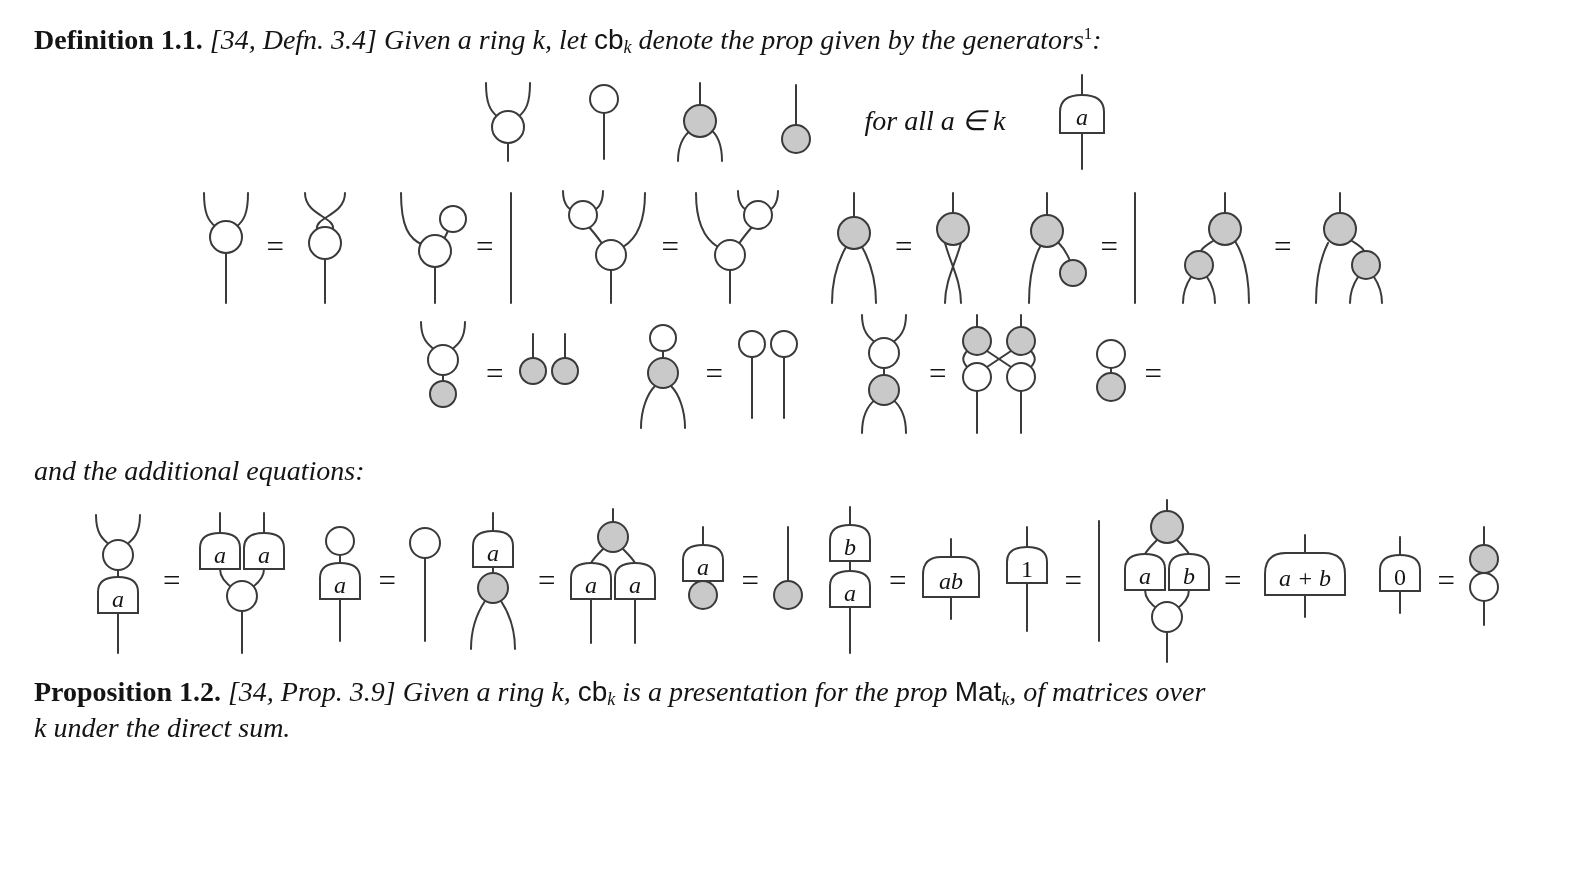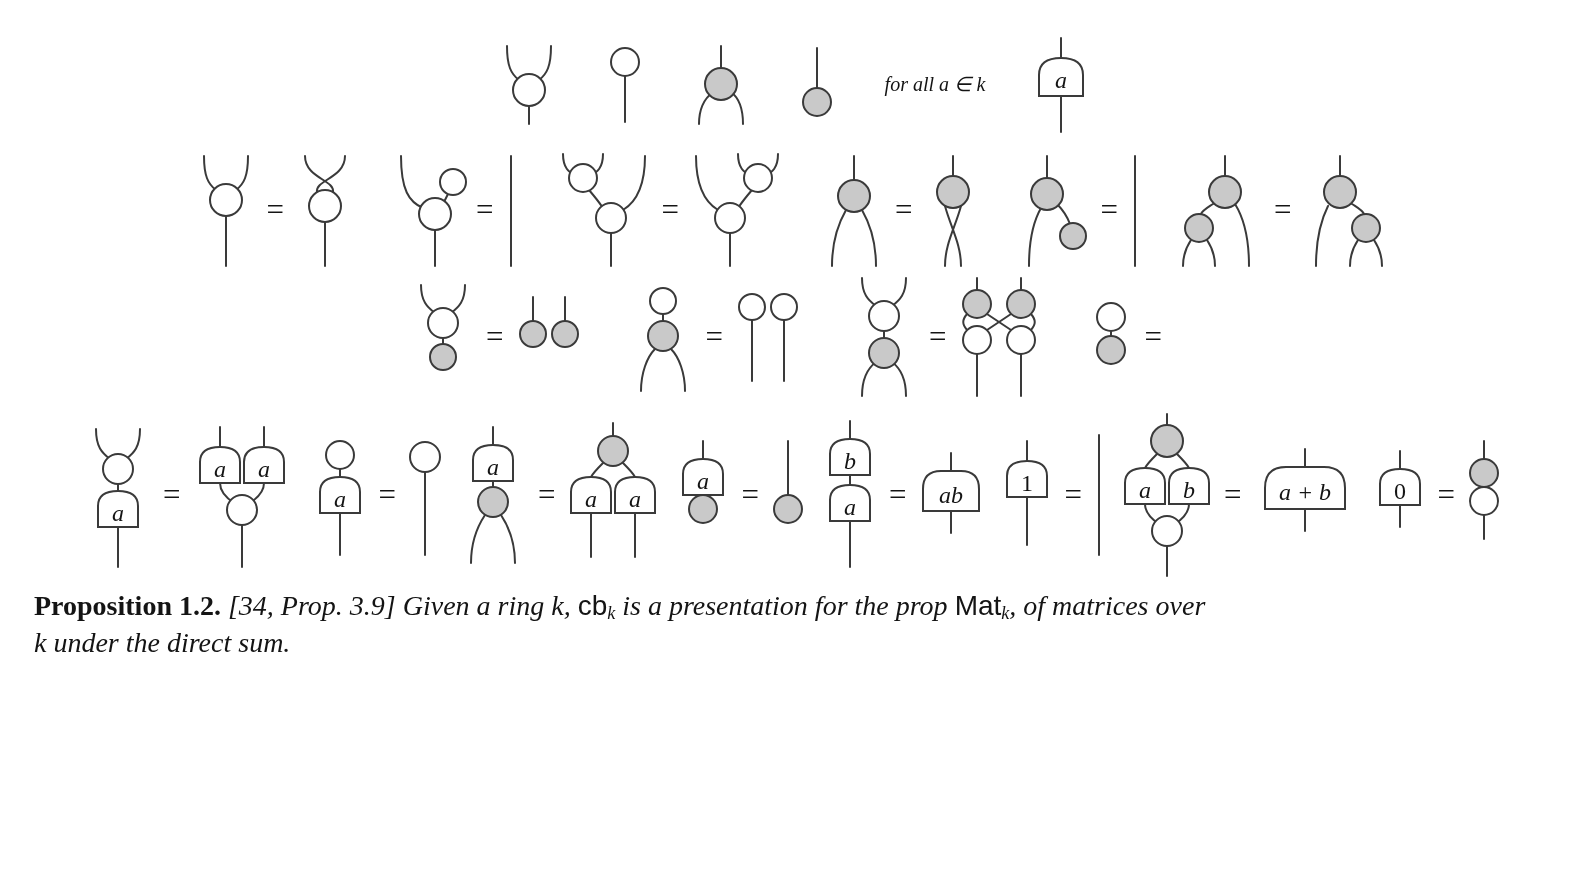--- a/index.html
+++ b/index.html
@@ -21,27 +21,29 @@
   .closing{margin-top:20px;font-style:normal;}
   .eq{display:flex;align-items:center;}
   .eqs{font-size:31px;margin:0 9px;font-style:normal;}
   .spacer{display:inline-block;width:6px;}
   svg{display:block;}
   svg .wire{fill:none;stroke:#3a3a3a;stroke-width:2;stroke-linecap:round;}
   svg circle{stroke:#3a3a3a;stroke-width:2;}
   svg .nbox{stroke:#3a3a3a;stroke-width:2;}
   svg text{font-family:"Liberation Serif",serif;font-style:italic;font-size:24px;fill:#141414;text-anchor:middle;}
   svg text.rm{font-style:normal;}
-  .forall{font-size:20px;font-style:italic;margin:0 4px;}
+  .forall{font-size:28px;font-style:italic;margin:0 4px;}
 </style>
 </head>
 <body>
 
 <div class="page">
 
+  <p class="tline"><span class="bold">Definition 1.1.</span>
+    <span class="it">[34, Defn. 3.4] Given a ring k, let </span><span class="sf">cb</span><span class="sub">k</span><span class="it"> denote the prop given by the generators</span><span class="sup">1</span><span class="it">:</span></p>
 
   <div class="row gen-row">
     <svg width="64" height="84" viewBox="0 0 64 84">
       <g class="wire">
         <path d="M10,4 C10,24 14,32 22,38"></path>
           <path d="M54,4 C54,24 50,32 42,38"></path>
           <path d="M32,64 L32,82"></path>
       </g>
       <circle cx="32" cy="48" r="16" fill="#ffffff"></circle>
     </svg>
@@ -289,20 +291,21 @@
             <path d="M24,54 L24,60"></path>
           </g>
         <circle cx="24" cy="40" r="14" fill="#ffffff"></circle>
         <circle cx="24" cy="73" r="14" fill="#c9c9c9"></circle>
       </svg>
       <span class="eqs">=</span>
       <span class="spacer"></span>
     </div>
   </div>
 
+  <p class="tline it mline">and the additional equations:</p>
 
   <div class="row add-row">
 
     <div class="eq">
       <svg width="72" height="160" viewBox="0 0 72 160">
         <g class="wire">
             <path d="M14,14 C14,32 20,38 28,44"></path>
             <path d="M58,14 C58,32 52,38 44,44"></path>
             <path d="M36,69 L36,76"></path>
             <path d="M36,112 L36,152"></path>

